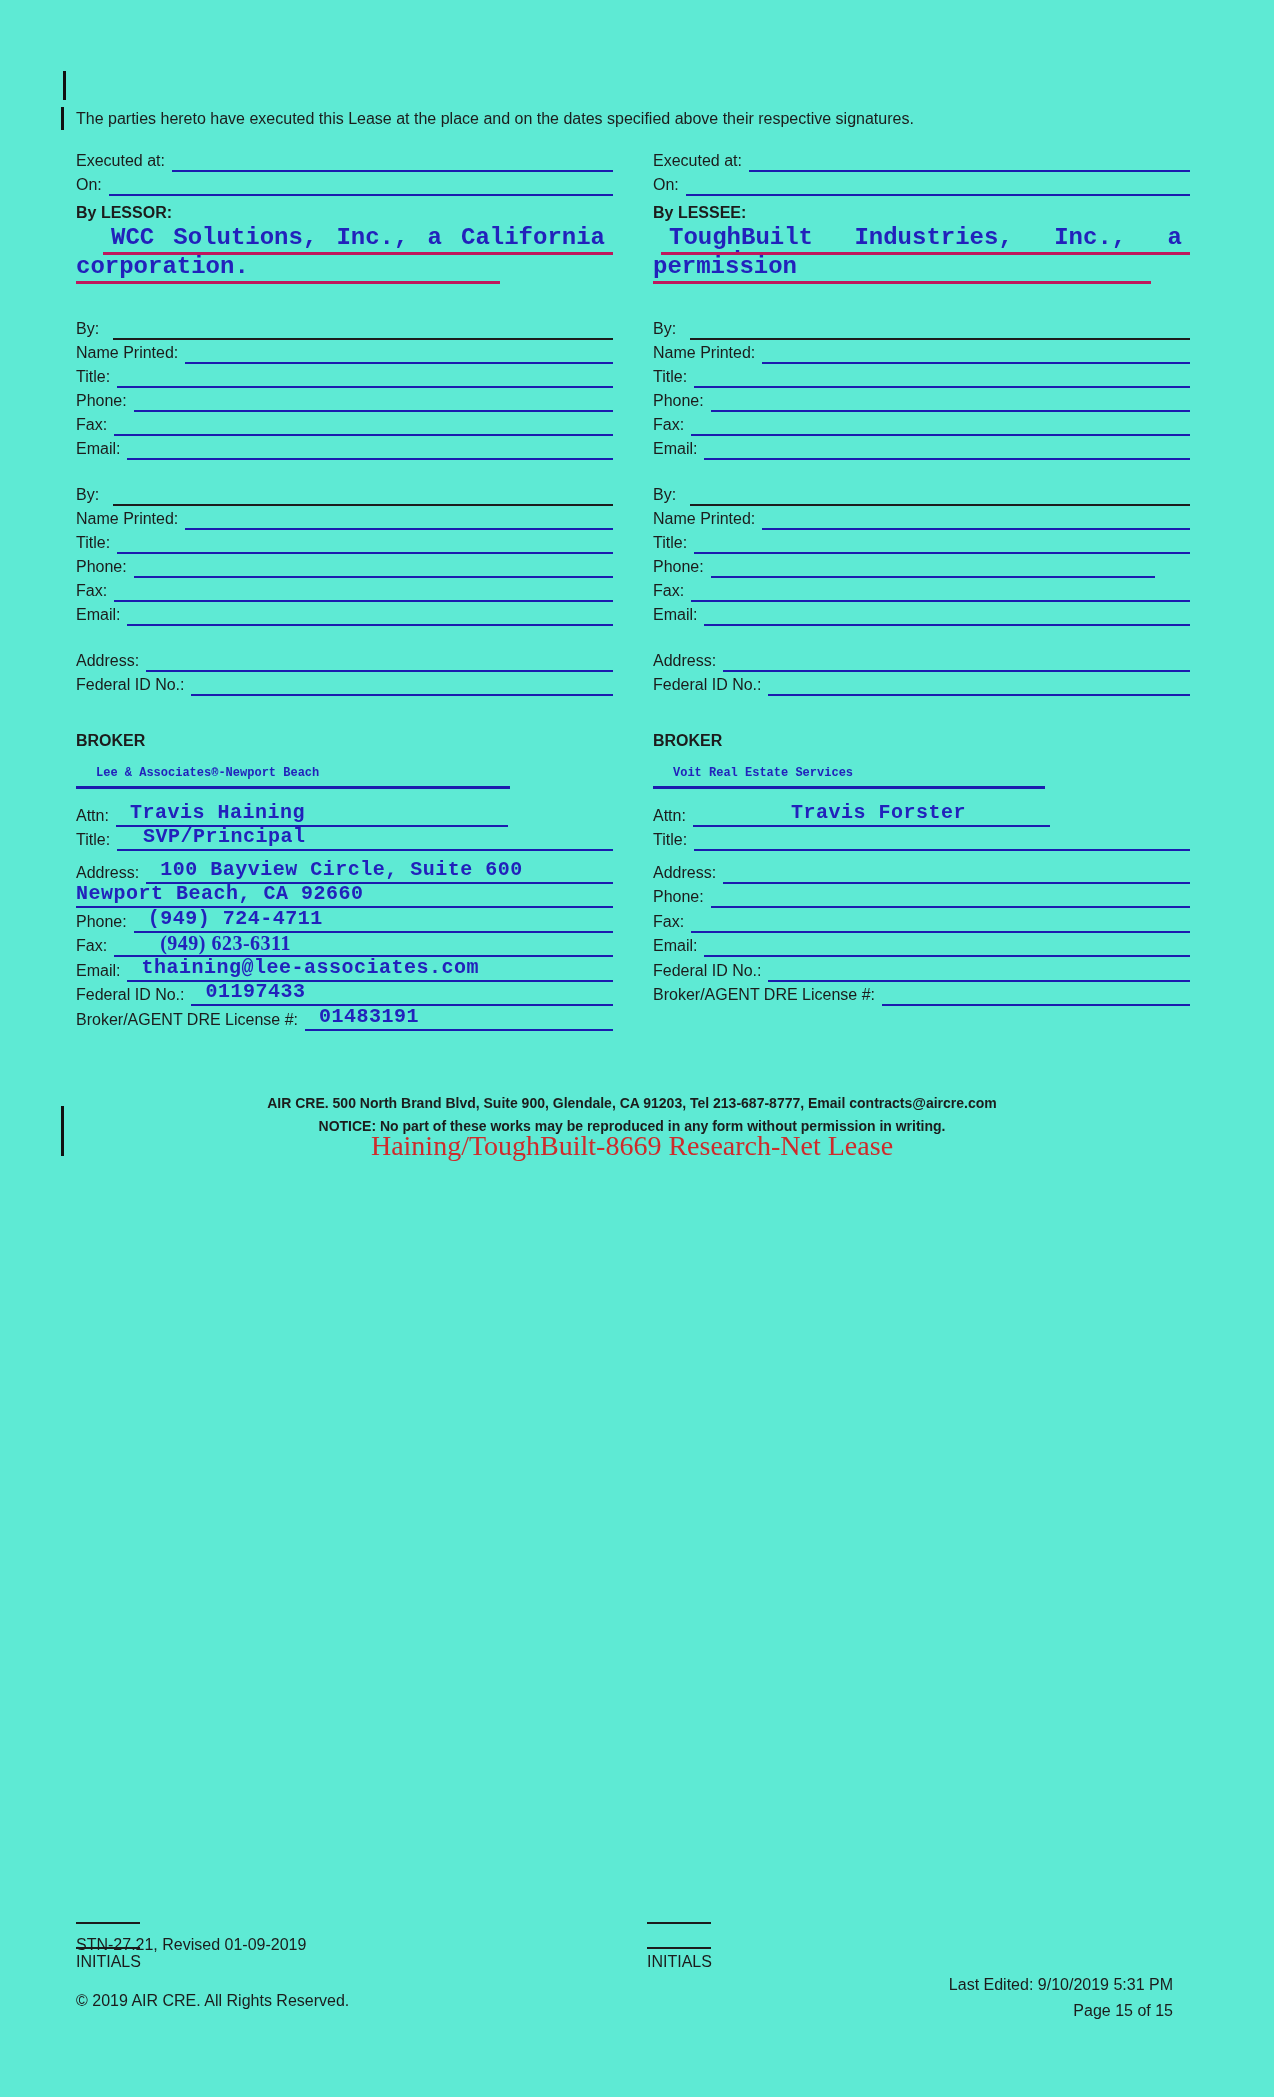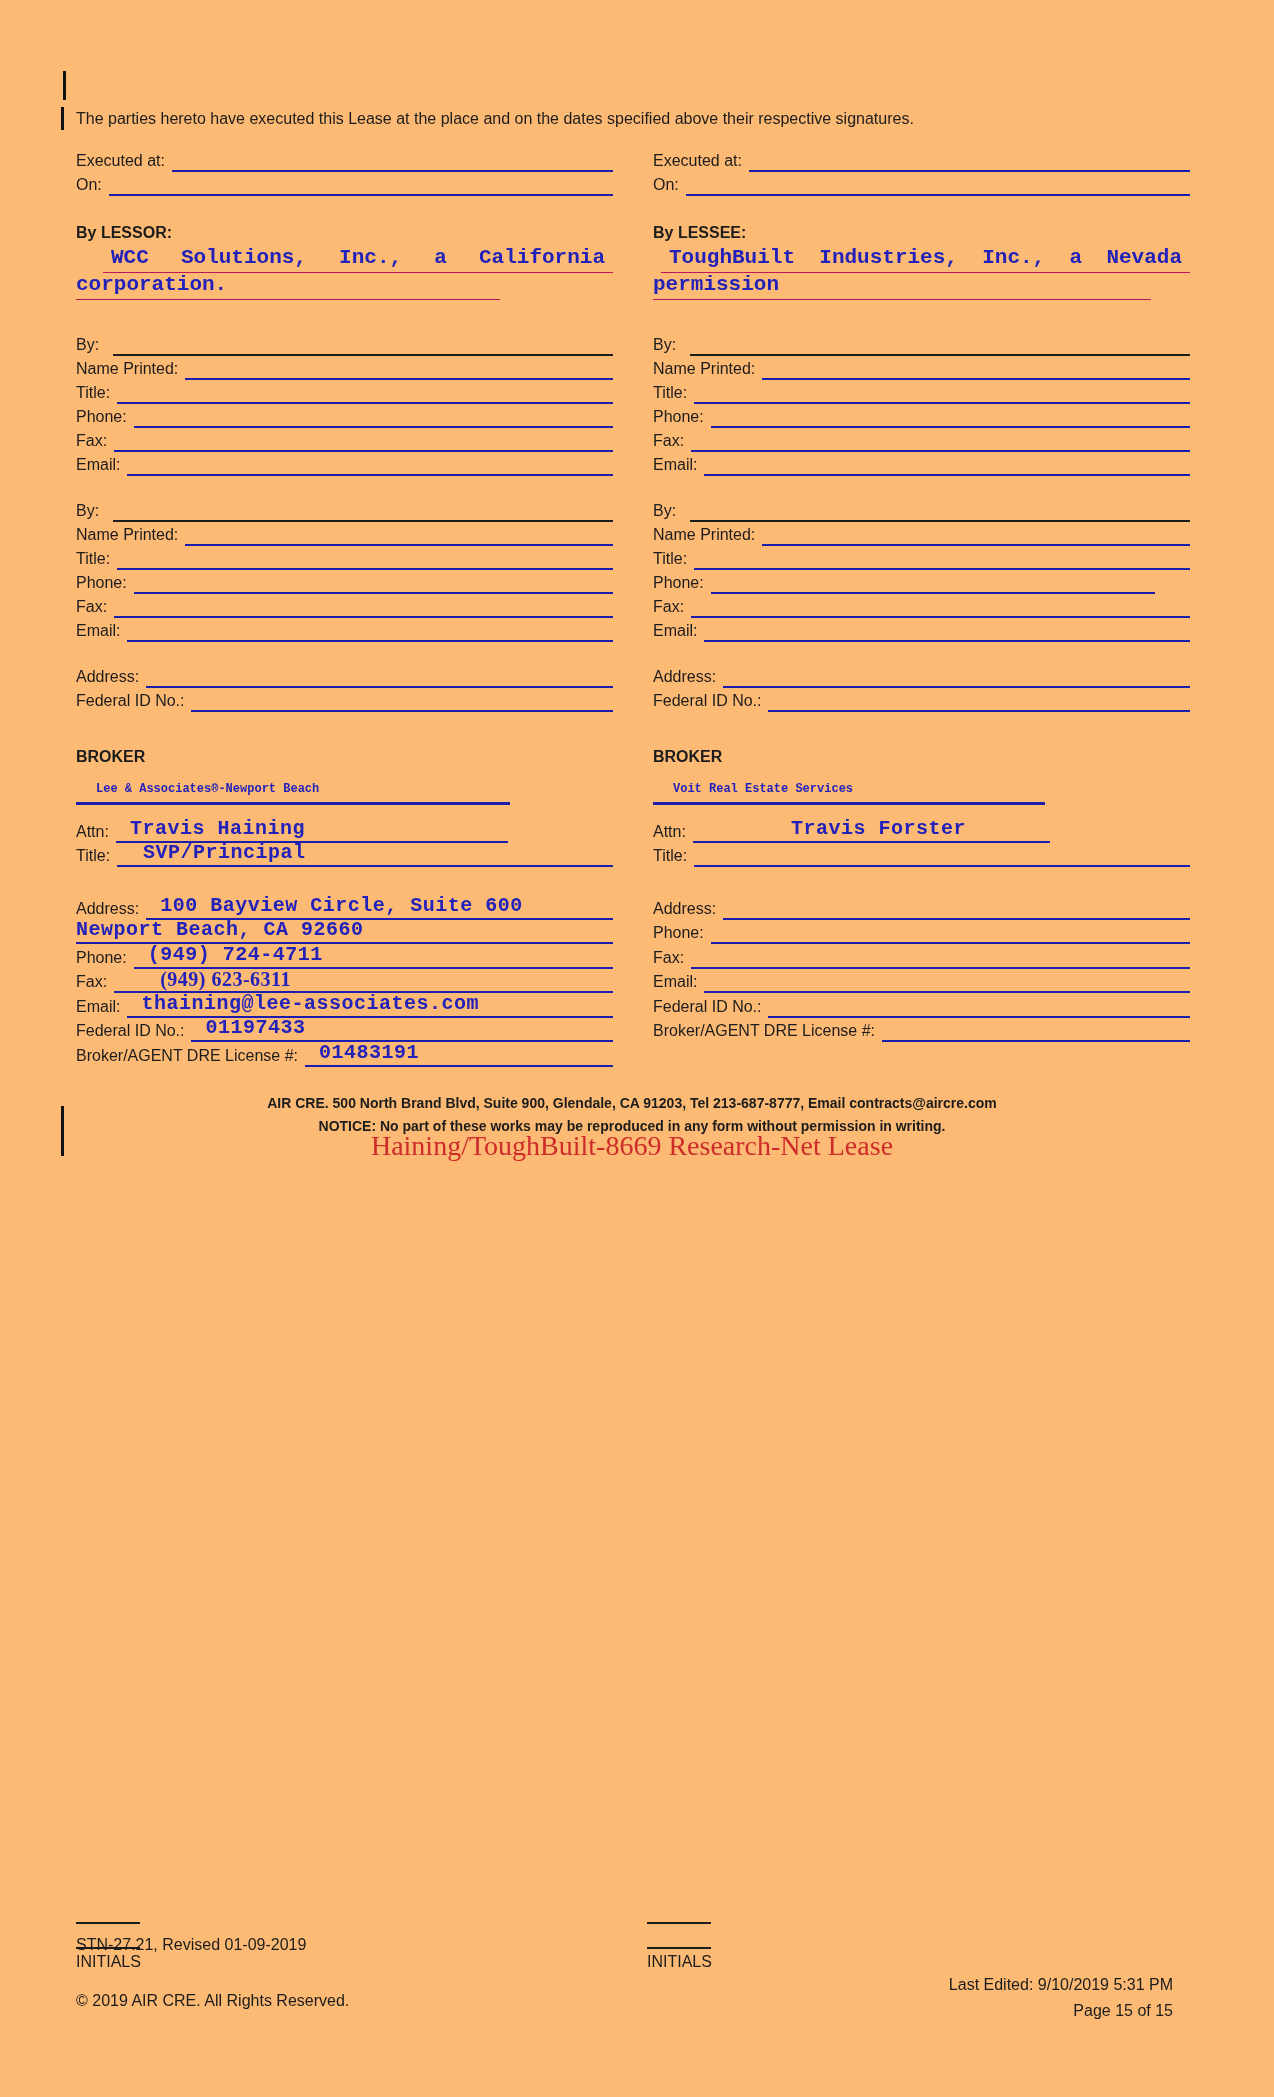--- a/index.html
+++ b/index.html
@@ -1,19 +1,19 @@
 <!DOCTYPE html>
 <html><head>
 <meta charset="utf-8">
 <style>
   html,body{margin:0;padding:0;background:#ffffff;}
   .page{
     position:relative;
     width:1274px;height:2097px;
-    background:#fdba74;
+    background:#5eead4;
     font-family:"Liberation Sans",sans-serif;
     color:#1c1c1c;
     overflow:hidden;
   }
   .bar{position:absolute;width:3px;background:#111;}
   .intro{position:absolute;left:76px;top:110px;width:940px;font-size:16px;}
   .col{position:absolute;top:148px;width:537px;}
   .col-left{left:76px;}
   .col-right{left:653px;}
 
@@ -22,32 +22,32 @@
   .line{flex:1;margin-left:7px;border-bottom:2px solid #1c1cae;height:100%;display:flex;align-items:flex-end;min-width:0;}
   .line.black{border-bottom-color:#1c1c1c;}
   .val{
     font-family:"Liberation Mono","DejaVu Sans Mono",monospace;
     font-weight:bold;font-size:20px;line-height:1;letter-spacing:.5px;
     color:#2222bb;white-space:pre;padding:0 0 2px 14px;
   }
   .heading{font-weight:bold;font-size:16px;height:22px;}
   .company{
     font-family:"Liberation Mono","DejaVu Sans Mono",monospace;
-    font-weight:bold;font-size:21px;line-height:24px;height:24px;
-    color:#2222bb;border-bottom:1px solid #be185d;
+    font-weight:bold;font-size:24px;line-height:24px;height:24px;
+    color:#2222bb;border-bottom:3px solid #be185d;
     text-align:justify;text-align-last:justify;
     padding:0 8px 2px 8px;overflow:hidden;
   }
   .company.nojust{text-align:left;text-align-last:left;}
   .bname{
     font-family:"Liberation Mono","DejaVu Sans Mono",monospace;
     font-weight:bold;font-size:12px;line-height:26px;height:26px;
     color:#2222bb;border-bottom:3px solid #1c1cae;padding-left:20px;white-space:pre;
   }
-  .mt12{margin-top:28px}.mt14{margin-top:14px}.mt22{margin-top:22px}
+  .mt12{margin-top:8px}.mt14{margin-top:14px}.mt22{margin-top:22px}
   .mt32{margin-top:32px}.mt36{margin-top:36px}.mt6{margin-top:6px}
   .h245{height:24.5px;}
 
   .footer{position:absolute;left:76px;width:1112px;text-align:center;}
   .f-bold{font-weight:bold;font-size:14px;line-height:23px;}
   .f-red{
     font-family:"Liberation Serif","DejaVu Serif",serif;
     font-size:28px;color:#ce2b2b;line-height:26px;
   }
   .initials{position:absolute;top:1922px;width:70px;}

